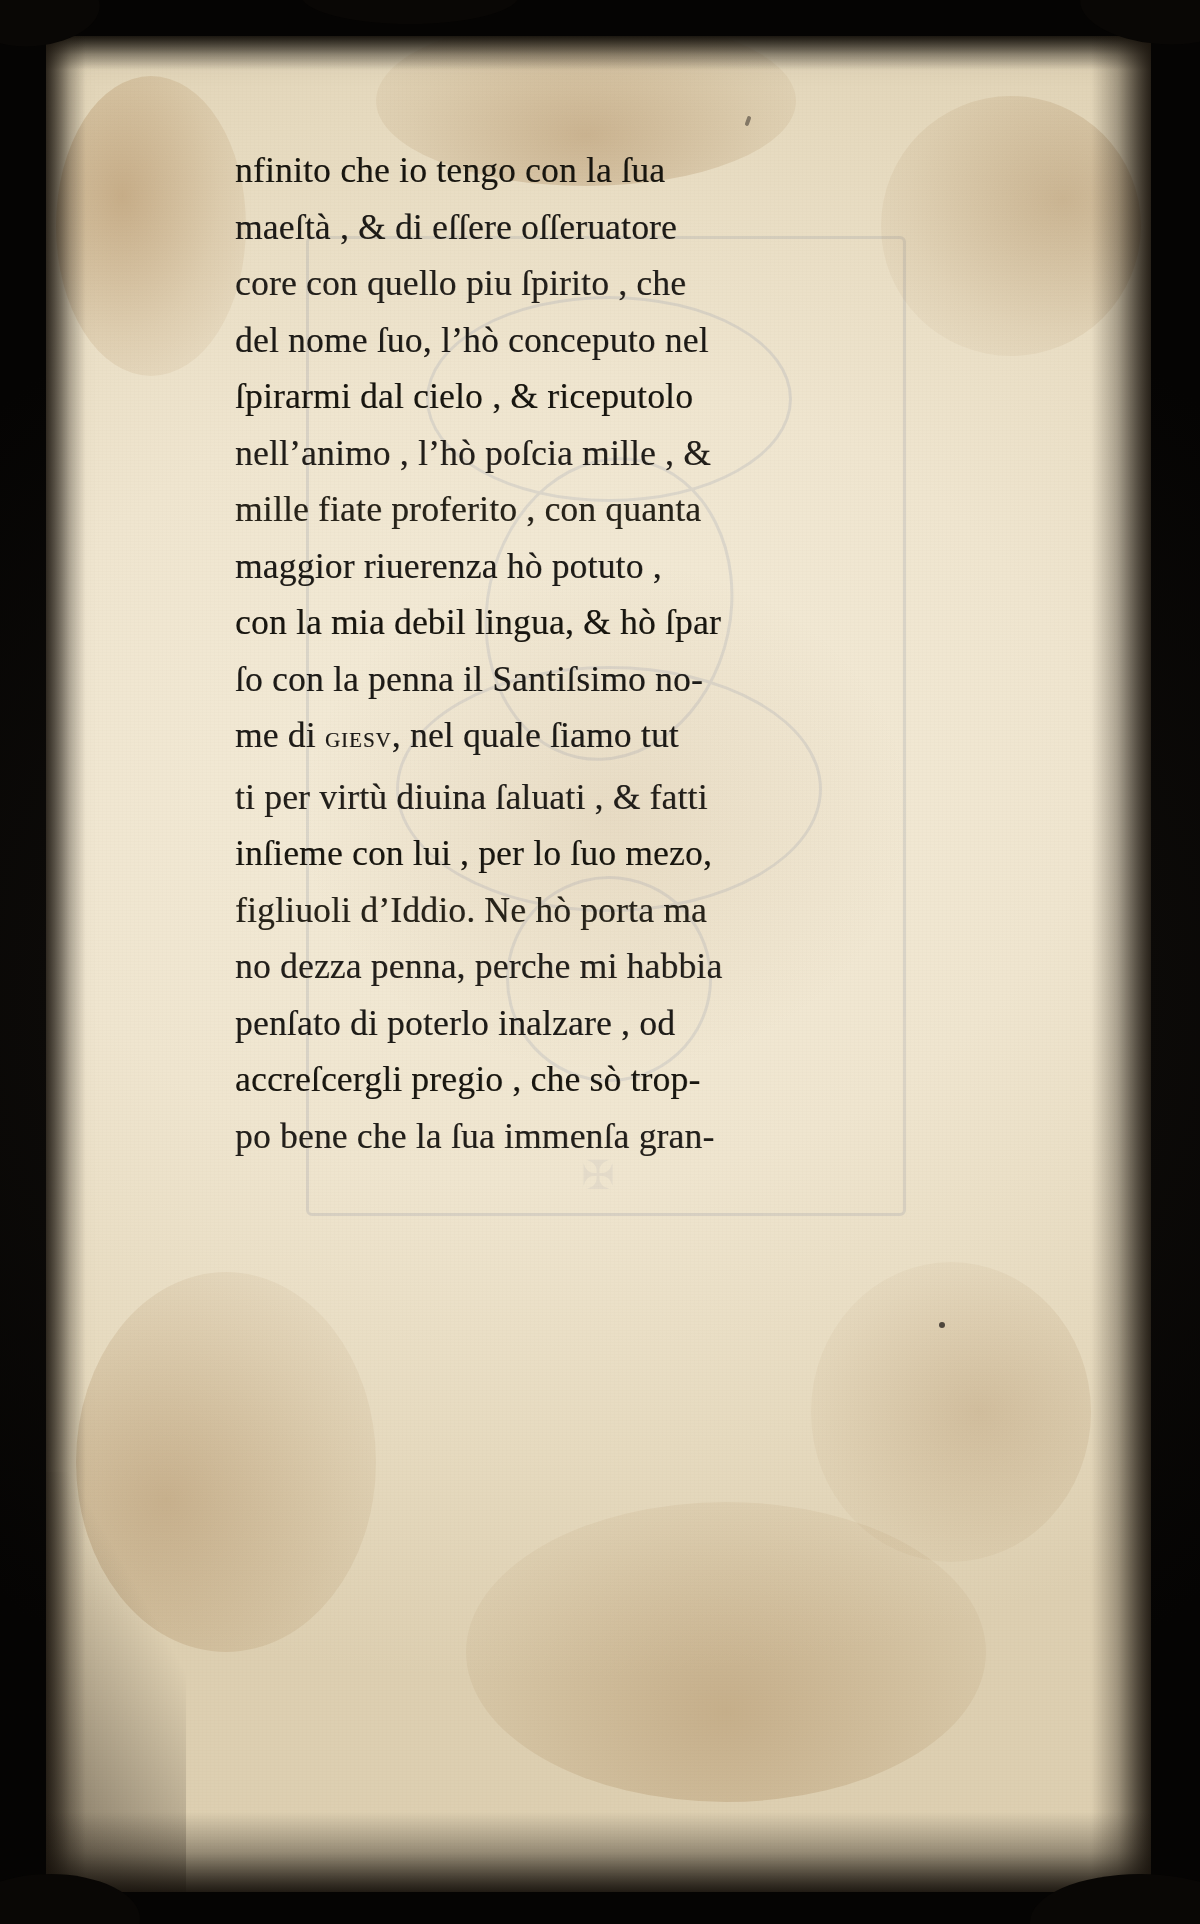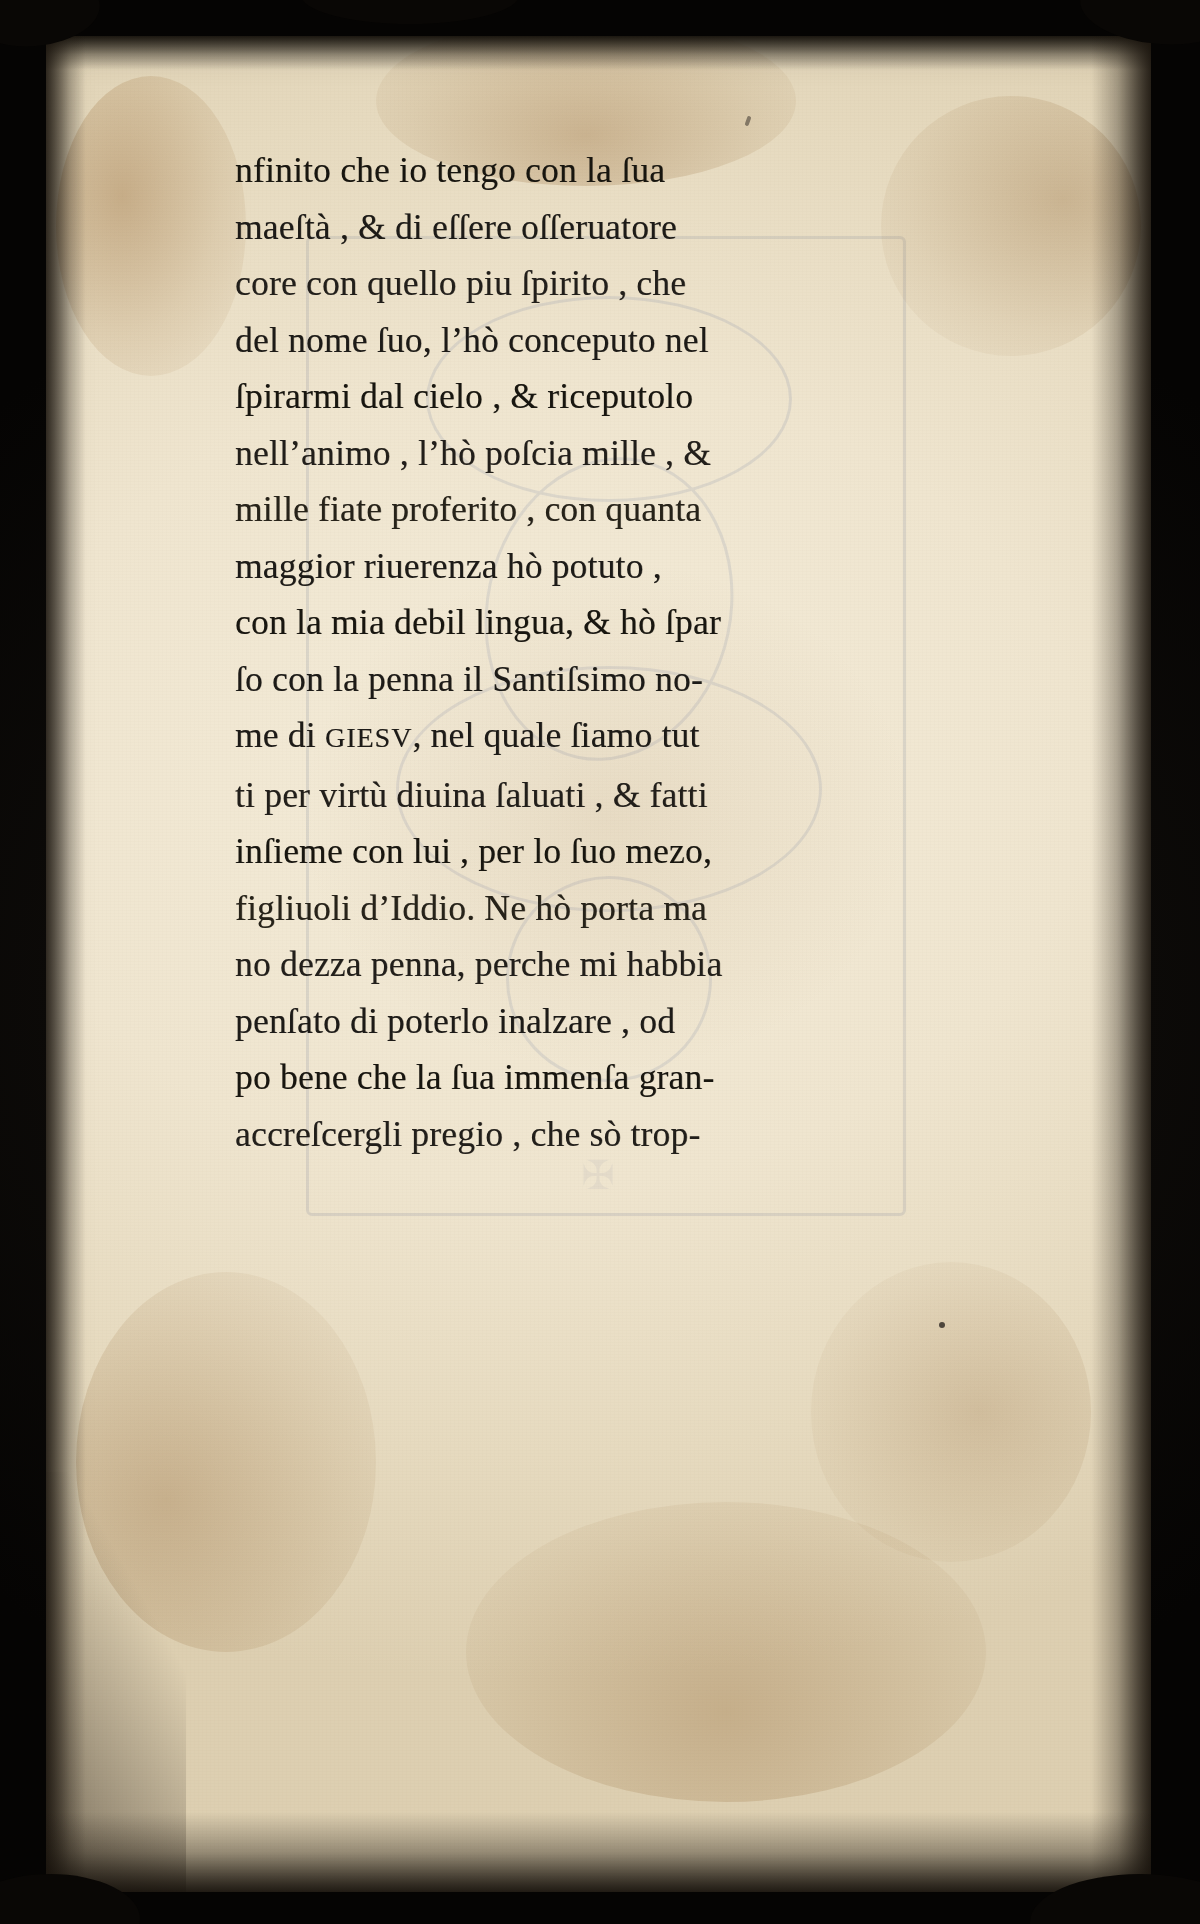--- a/index.html
+++ b/index.html
@@ -160,21 +160,21 @@
   .line {
     display: block;
     white-space: pre;
     text-shadow: 0.5px 0.4px 0 rgba(35,30,24,0.45);
   }
   
   .line:nth-child(3n)   { color: #211e1a; }
   .line:nth-child(4n+1) { color: #17150f; }
   .line:nth-child(7n)   { color: #262219; }
 
-  .sc { font-size: 28px; letter-spacing: 1px; }
+  .sc { font-size: 21px; letter-spacing: 1px; }
 
   
   .speck {
     position: absolute;
     background: #2b2620;
     border-radius: 50%;
     opacity: 0.8;
   }
   .sp1 { left: 893px; top: 1286px; width: 6px; height: 6px; }
   .sp2 { left: 700px; top: 80px; width: 4px; height: 10px; transform: rotate(20deg); border-radius: 2px; opacity: 0.5;}
@@ -235,22 +235,22 @@
       <span class="line">mille fiate proferito , con quanta</span>
       <span class="line">maggior riuerenza hò potuto ,</span>
       <span class="line">con la mia debil lingua, &amp; hò ſpar</span>
       <span class="line">ſo con la penna il Santiſsimo no-</span>
       <span class="line">me di <span class="sc">GIESV</span>, nel quale ſiamo tut</span>
       <span class="line">ti per virtù diuina ſaluati , &amp; fatti</span>
       <span class="line">inſieme con lui , per lo ſuo mezo,</span>
       <span class="line">figliuoli d’Iddio. Ne hò porta ma</span>
       <span class="line">no dezza penna, perche mi habbia</span>
       <span class="line">penſato di poterlo inalzare , od</span>
+      <span class="line">accreſcergli pregio , che sò trop-</span>
       <span class="line">po bene che la ſua immenſa gran-</span>
-      <span class="line">accreſcergli pregio , che sò trop-</span>
     </div>
 
     <div class="speck sp1"></div>
     <div class="speck sp2"></div>
 
     <div class="grain"></div>
     <div class="gutter"></div>
 
     <div class="edge-top"></div>
     <div class="edge-left"></div>

